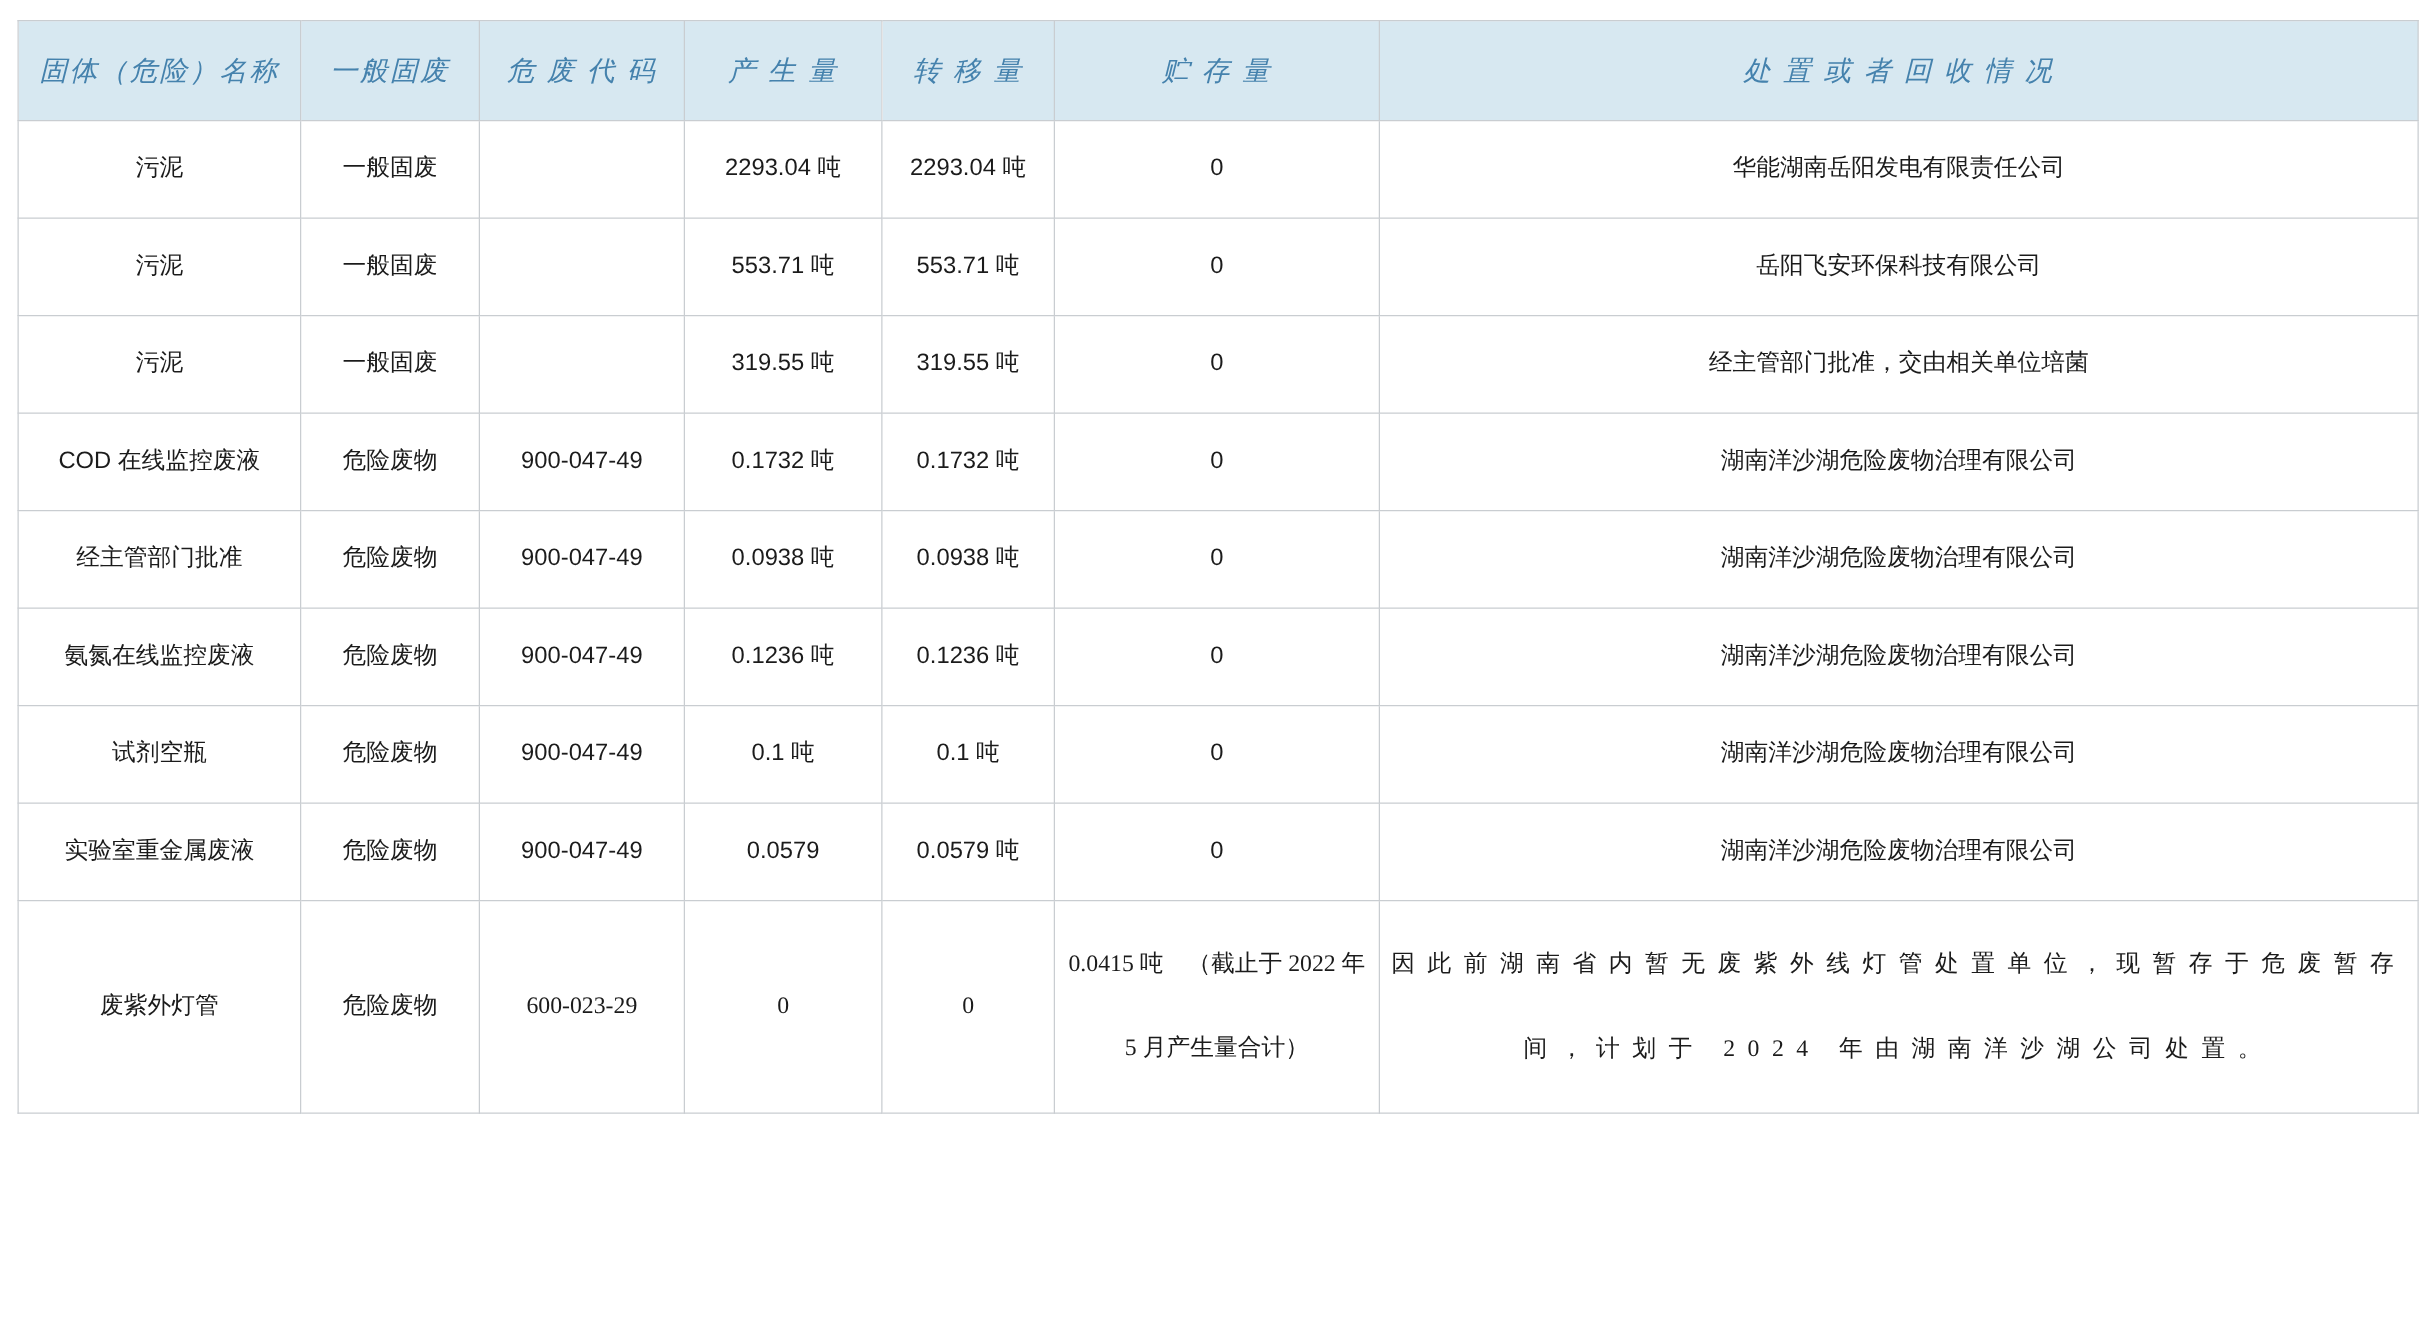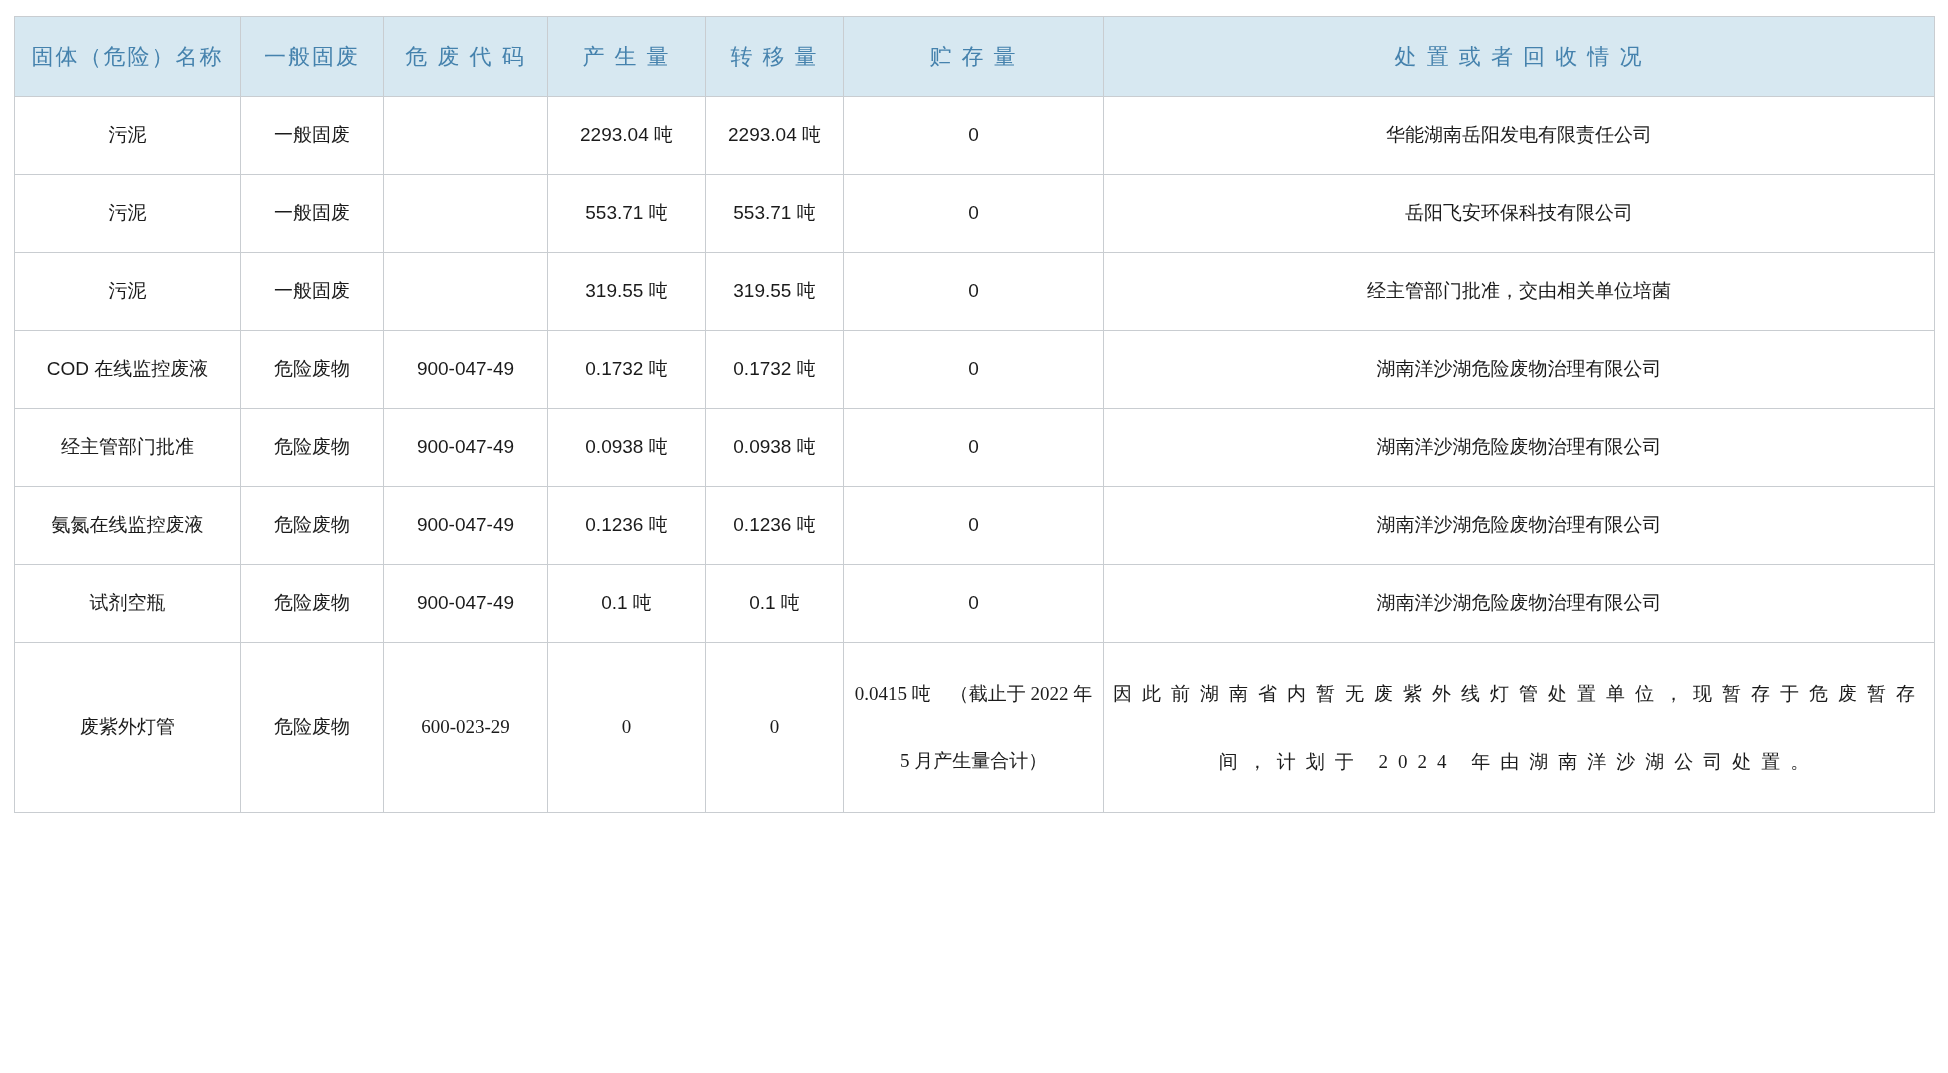--- a/index.html
+++ b/index.html
@@ -21,21 +21,21 @@
     margin: 16px 0 0 14px;
     width: 1920px;
   }
   th, td {
     border: 1px solid var(--border-color, #c9cdd1);
     text-align: center;
     vertical-align: middle;
     overflow: hidden;
     word-break: break-word;
   }
-  thead tr { height: 80px; }
+  thead tr { height: 80px; font-style: italic; }
   th {
     background: var(--header-bg, #d7e8f1);
     color: var(--header-text, #4582ad);
     font-size: 22px;
     font-weight: 400;
     letter-spacing: 2px;
     padding: 0 4px;
   }
   tbody tr { height: 78px; }
   td {
@@ -131,20 +131,29 @@
         </tr>
         <tr>
           <td>试剂空瓶</td>
           <td>危险废物</td>
           <td>900-047-49</td>
           <td>0.1 吨</td>
           <td>0.1 吨</td>
           <td>0</td>
           <td>湖南洋沙湖危险废物治理有限公司</td>
         </tr>
+        <tr>
+          <td>实验室重金属废液</td>
+          <td>危险废物</td>
+          <td>900-047-49</td>
+          <td>0.0579</td>
+          <td>0.0579 吨</td>
+          <td>0</td>
+          <td>湖南洋沙湖危险废物治理有限公司</td>
+        </tr>
         <tr class="tall">
           <td>废紫外灯管</td>
           <td>危险废物</td>
           <td>600-023-29</td>
           <td>0</td>
           <td>0</td>
           <td>0.0415 吨　（截止于 2022 年 5 月产生量合计）</td>
           <td>因此前湖南省内暂无废紫外线灯管处置单位，现暂存于危废暂存间，计划于 2024 年由湖南洋沙湖公司处置。</td>
         </tr>
       </tbody>

